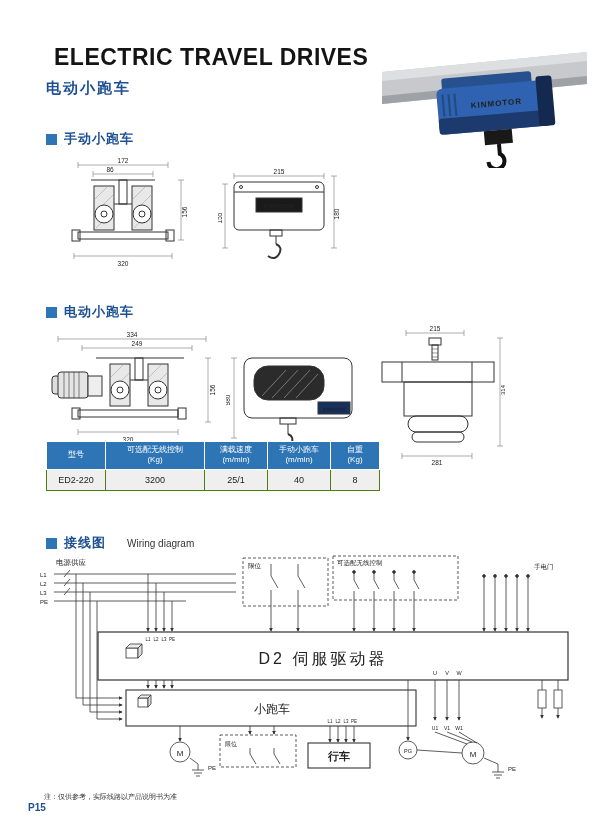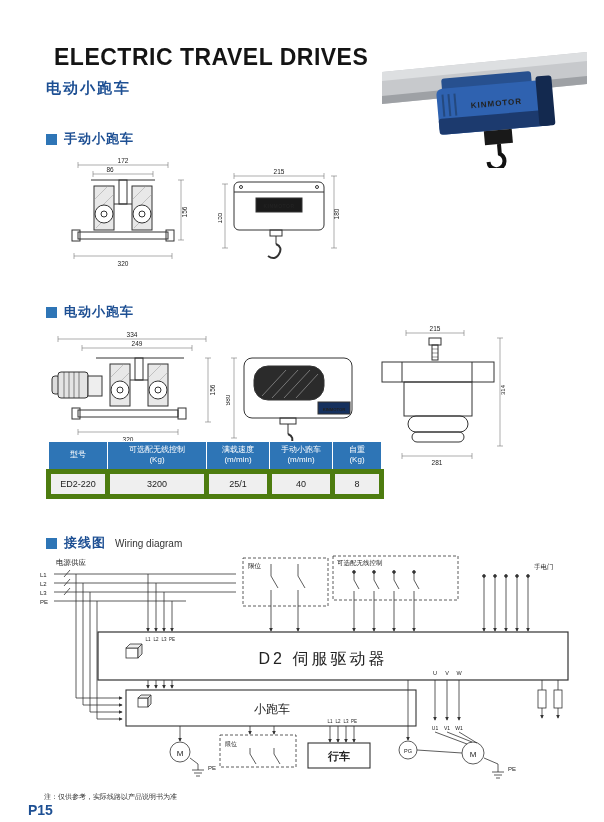--- a/index.html
+++ b/index.html
@@ -4,30 +4,30 @@
 <style>
   html,body{margin:0;padding:0;background:#fff;}
   .page{position:relative;width:604px;height:822px;background:#fff;overflow:hidden;
         font-family:"Liberation Sans",sans-serif;color:#161616;}
   .title-block{position:absolute;left:46px;top:36px;}
   .title-block h1{margin:8px;font-size:23px;font-weight:700;letter-spacing:.5px;color:#141414;}
   .subtitle{margin-top:6px;font-size:15px;font-weight:700;color:#1d4f93;letter-spacing:2px;}
   .sec{position:absolute;display:flex;align-items:center;gap:7px;color:#1d4f93;
        font-weight:700;font-size:13px;letter-spacing:1px;}
   .bullet{width:11px;height:11px;background:#2e75b6;display:inline-block;}
-  .sec .en{font-size:10px;color:#333;font-weight:400;letter-spacing:0;margin-left:2px;}
+  .sec .en{font-size:10px;color:#333;font-weight:400;letter-spacing:0;margin-left:14px;}
   .abs{position:absolute;}
   svg text{font-family:"Liberation Sans",sans-serif;fill:#222;}
   .spec-table{position:absolute;left:46px;top:441px;border-collapse:collapse;}
   .spec-table th{background:#2e75b6;color:#fff;font-size:8px;font-weight:400;text-align:center;
                  vertical-align:middle;padding:3px 2px;border:1px solid #fff;line-height:1.3;}
   .spec-table td{background:#efefef;font-size:9px;text-align:center;padding:5px 2px;
-                 border:5px solid #4d7c0f;color:#222;}
+                 border:1px solid #4d7c0f;color:#222;}
   .note{position:absolute;left:44px;top:792px;font-size:7px;color:#333;}
-  .footer{position:absolute;left:28px;top:802px;font-size:14px;color:#1d4f93;font-weight:700;}
+  .footer{position:absolute;left:28px;top:802px;font-size:10px;color:#1d4f93;font-weight:700;}
 </style>
 </head>
 <body>
 
 <div class="page">
 
   <div class="title-block">
     <h1>ELECTRIC TRAVEL DRIVES</h1>
     <div class="subtitle">电动小跑车</div>
   </div>

